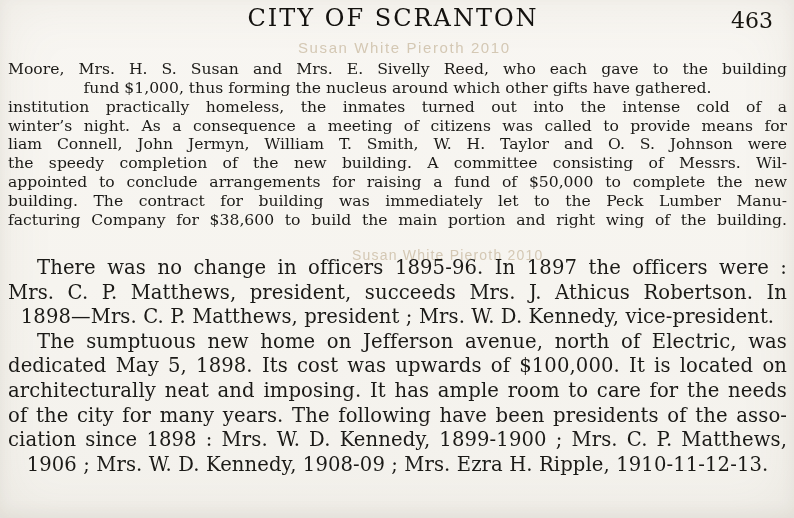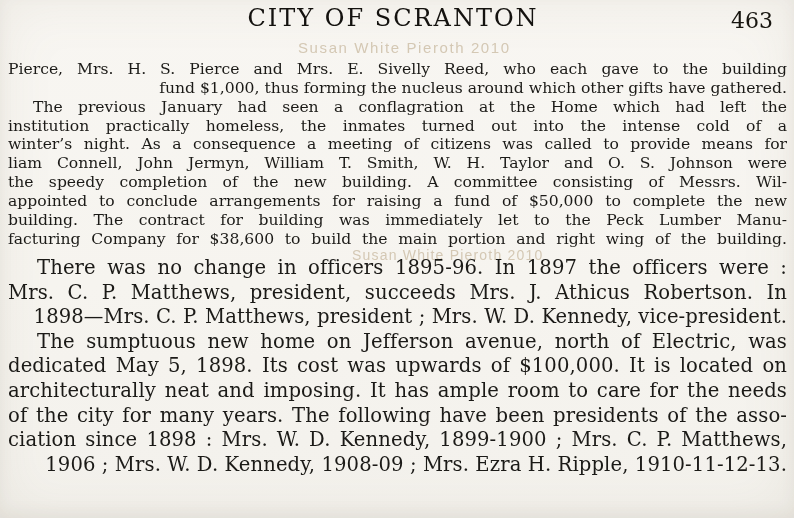--- a/index.html
+++ b/index.html
@@ -32,41 +32,40 @@
     white-space:nowrap;
     margin-left:31px;
   }
   .wm-top{top:39px;left:267px;font-size:15px;letter-spacing:1.6px;}
   .wm-mid{top:247px;left:321px;font-size:14px;letter-spacing:1.2px;}
   .textblock{position:absolute;left:8px;width:779px;}
   .small{top:60px;font-size:15.6px;line-height:18.85px;}
   .large{top:256px;font-size:19.6px;line-height:24.6px;letter-spacing:0.1px;}
   .line{white-space:normal;}
   .j{text-align:justify;text-align-last:justify;text-justify:inter-word;}
-  .e{text-align:right;}
+  .e{text-align:center;}
   .small .ind{text-indent:25px;}
   .large .ind{text-indent:29px;}
 </style>
 </head>
 <body>
 
 <div class="page">
 
   <div class="title">CITY OF SCRANTON</div>
   <div class="pagenum">463</div>
 
   <div class="watermark wm-top">Susan White Pieroth 2010</div>
 
   <div class="textblock small">
     <div>
-      <div class="line j">Pierce, Mrs. H. S. Pierce and Mrs. E. Sivelly Reed, who each gave to the building</div>
+      <div class="line j">Moore, Mrs. H. S. Susan and Mrs. E. Sivelly Reed, who each gave to the building</div>
       <div class="line e">fund $1,000, thus forming the nucleus around which other gifts have gathered.</div>
     </div>
     <div>
-      <div class="line j ind">The previous January had seen a conflagration at the Home which had left the</div>
       <div class="line j">institution practically homeless, the inmates turned out into the intense cold of a</div>
       <div class="line j">winter’s night.  As a consequence a meeting of citizens was called to provide means for</div>
       <div class="line j">liam Connell, John Jermyn, William T. Smith, W. H. Taylor and O. S. Johnson were</div>
       <div class="line j">the speedy completion of the new building.  A committee consisting of Messrs. Wil-</div>
       <div class="line j">appointed to conclude arrangements for raising a fund of $50,000 to complete the new</div>
       <div class="line j">building.  The contract for building was immediately let to the Peck Lumber Manu-</div>
       <div class="line j">facturing Company for $38,600 to build the main portion and right wing of the building.</div>
     </div>
   </div>
 

